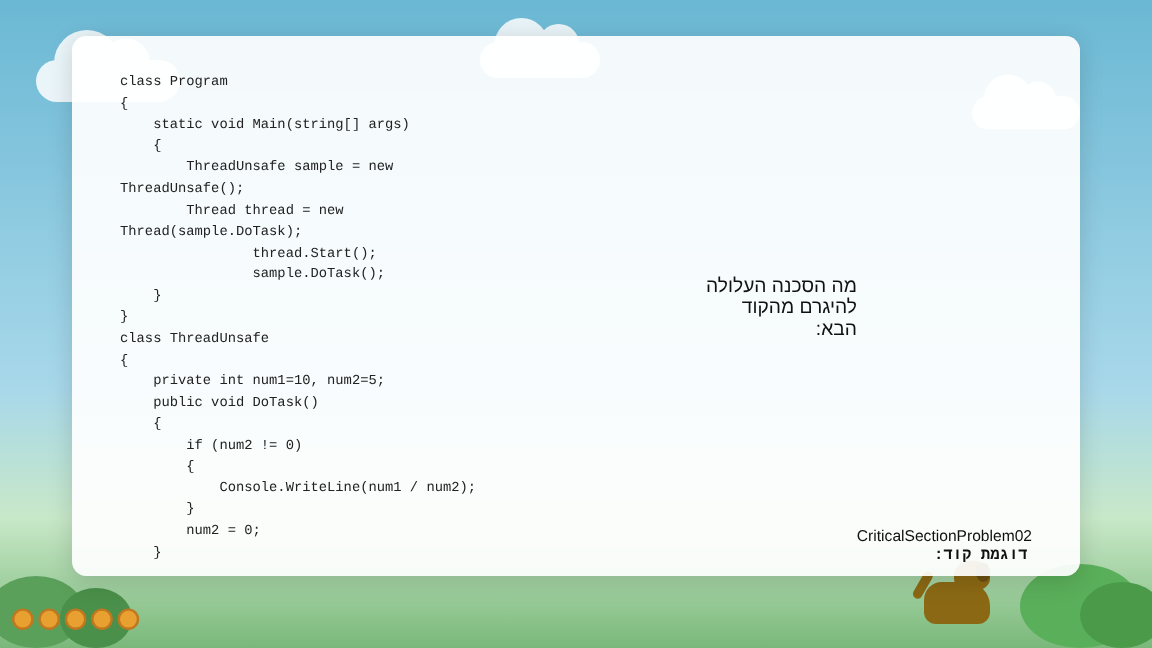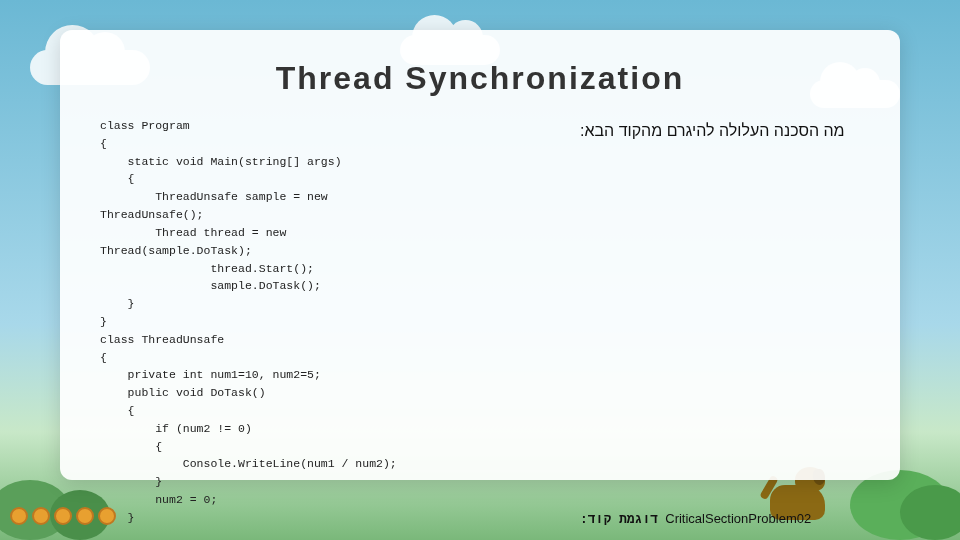--- a/index.html
+++ b/index.html
@@ -204,22 +204,22 @@
       font-family: 'Courier New', Courier, monospace;
       font-size: 11.5px;
       line-height: 1.55;
       color: #222;
       white-space: pre;
     }
 
     .right-panel {
       width: 280px;
       display: flex;
-      flex-direction: column;
-      align-items: flex-start;
+      flex-direction: row;
+      align-items: center;
       padding-top: 5px;
     }
 
     .hebrew-text {
       font-size: 16px;
       color: #111;
       text-align: right;
       direction: rtl;
       margin-bottom: 20px;
       font-weight: 400;
@@ -264,23 +264,20 @@
 
 <div class="snail-area">
   <div class="snail-circle"></div>
   <div class="snail-circle"></div>
   <div class="snail-circle"></div>
   <div class="snail-circle"></div>
   <div class="snail-circle"></div>
 </div>
 
 <div class="main-card">
-  <h1 class="slide-title">
-    <span>Thread </span><span>Synchronization</span>
-  </h1>
 
   <div class="content-area">
 
     <div class="code-block">class Program
 {
     static void Main(string[] args)
     {
         ThreadUnsafe sample = new
 ThreadUnsafe();
         Thread thread = new

